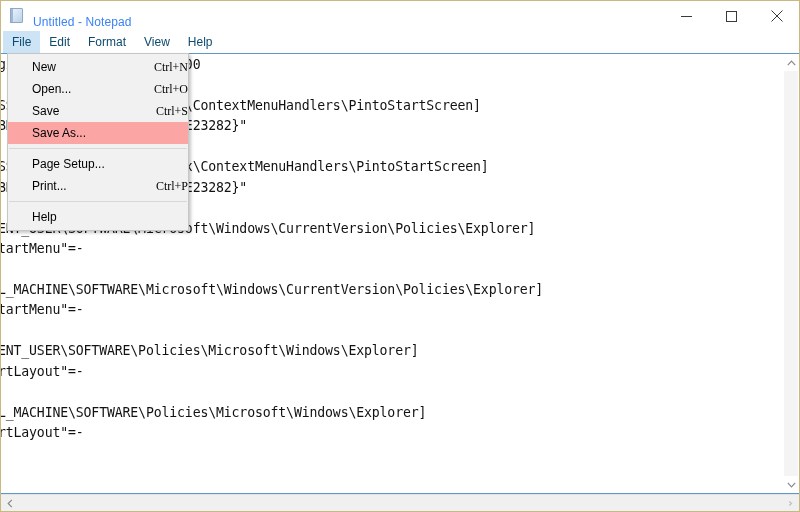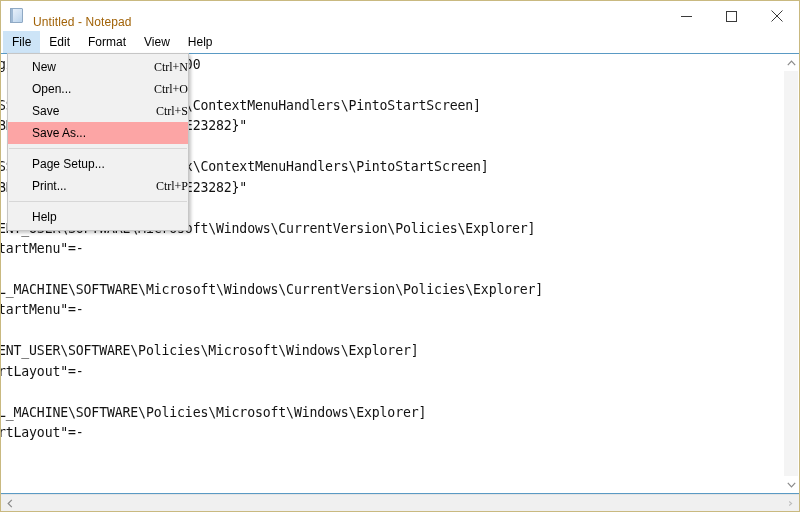--- a/index.html
+++ b/index.html
@@ -51,21 +51,21 @@
   #window-icon .pad-spine {
     position: absolute; left: 1px; top: 0px;
     width: 3px; height: 15px;
     background: #9fb9d4;
     border: 1px solid #8fa9c4;
     border-right: none;
     border-radius: 1px 0 0 1px;
   }
   #window-title {
     font-size: 12px;
-    color: #a16207;
+    color: #3b82f6;
     letter-spacing: 0.1px;
     flex: 1 1 auto;
     margin-top: 12px;
   }
   #window-controls {
     display: flex;
     height: 30px;
     flex: 0 0 auto;
   }
   .win-btn {
@@ -90,21 +90,21 @@
     padding-left: 2px;
     position: relative;
     z-index: 30;
     user-select: none;
   }
   .menu-item {
     display: flex;
     align-items: center;
     padding: 0 9px;
     font-size: 12px;
-    color: #000000;
+    color: #0c4a6e;
     cursor: default;
     white-space: nowrap;
   }
   .menu-item.open {
     background: #cde4f7;
   }
 
   
   #editor-area {
     flex: 1 1 auto;

